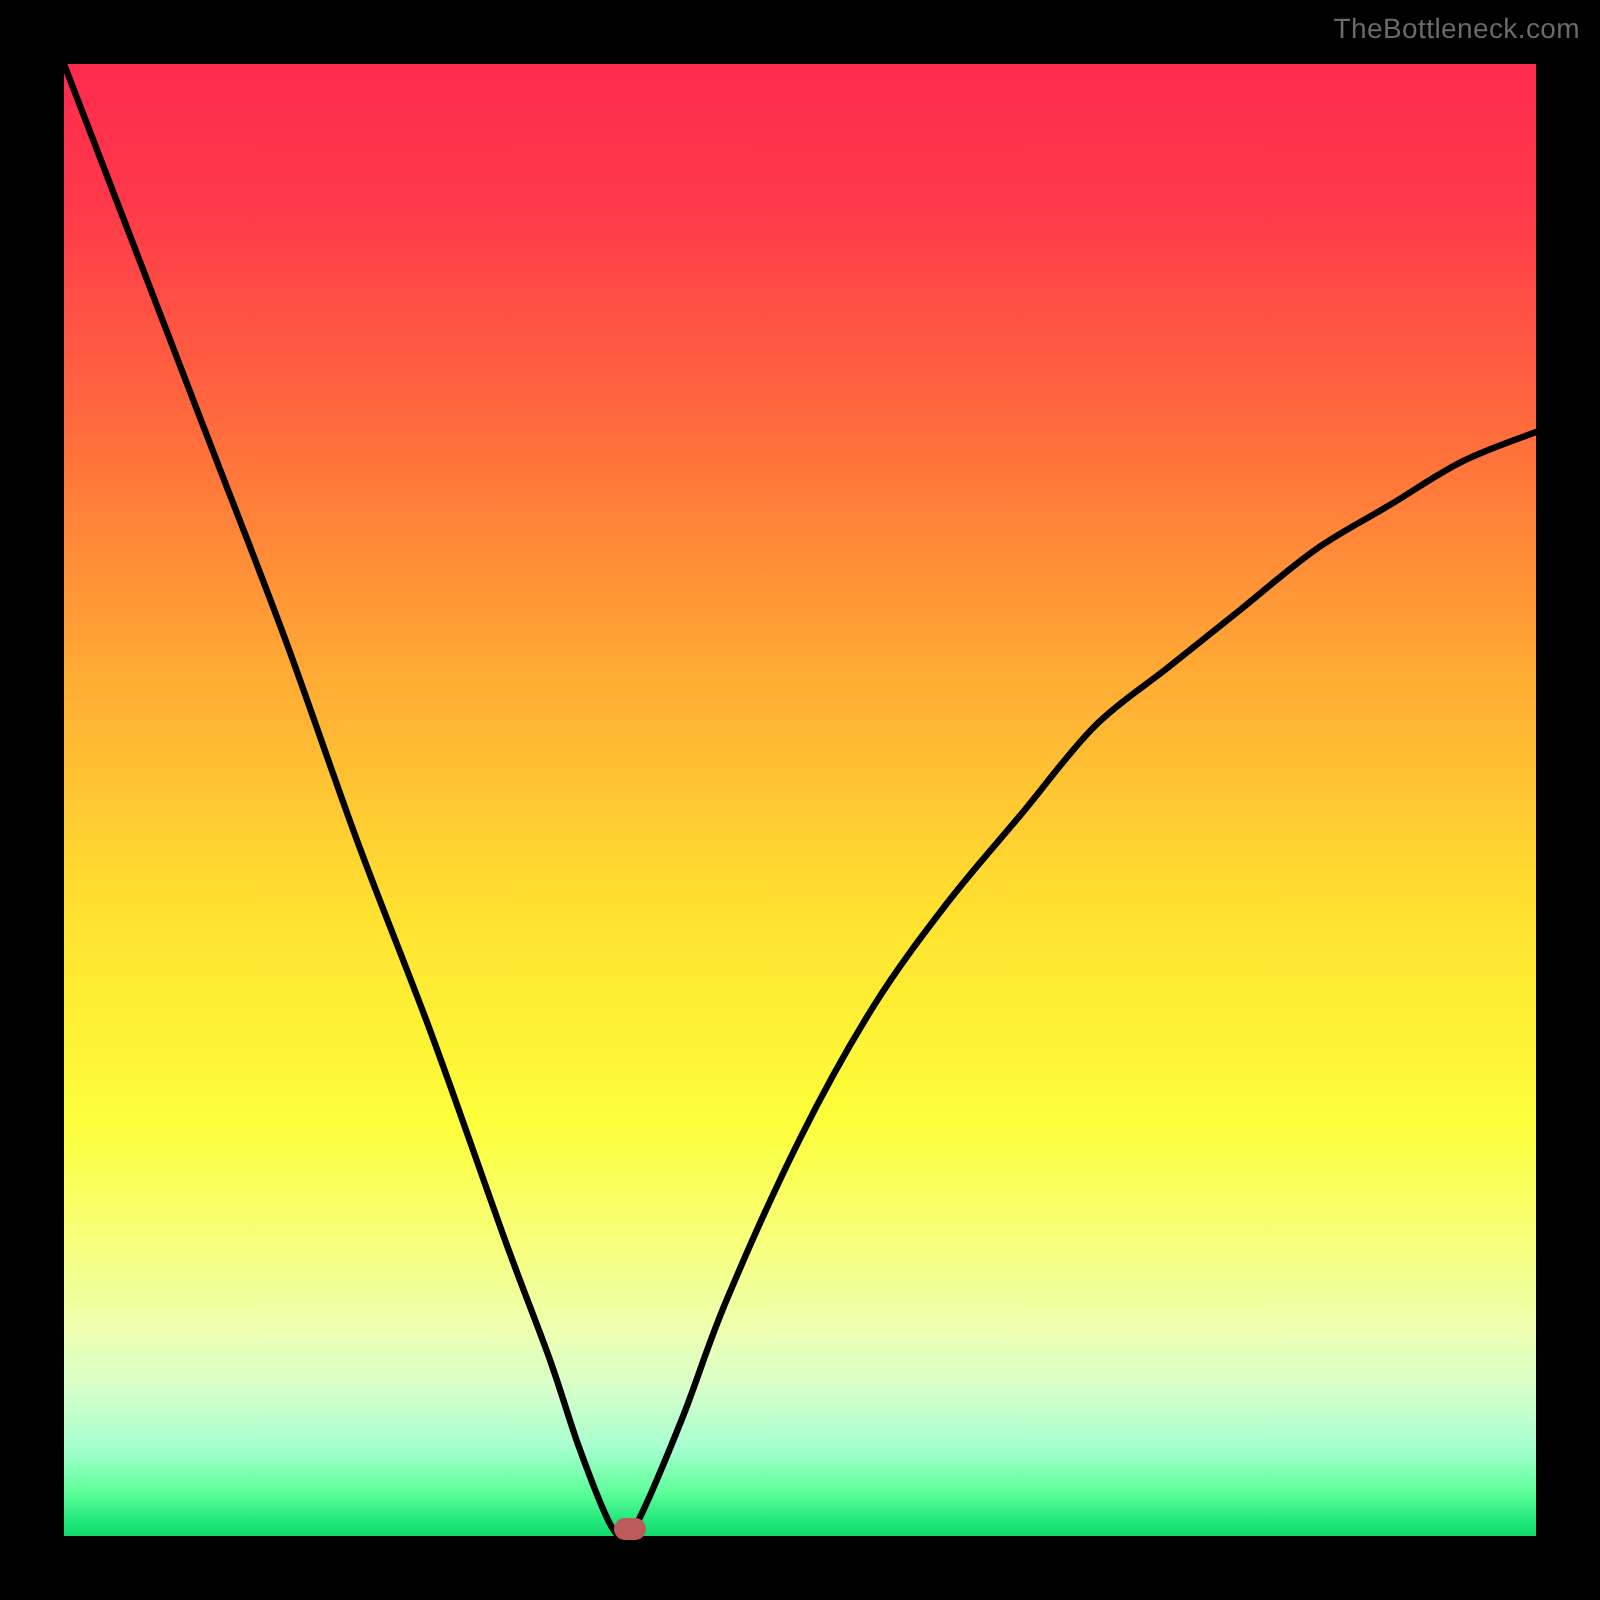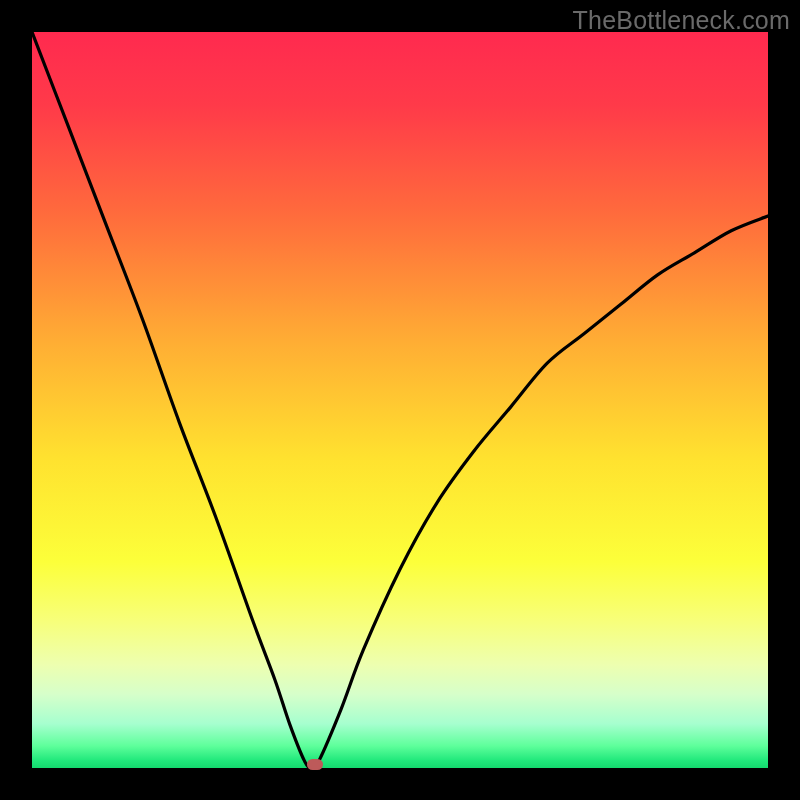--- a/index.html
+++ b/index.html
@@ -40,21 +40,21 @@
       #5eff9b 97%,
       #20e87b 99%,
       #14d96e 100%
     );
   }
   .watermark {
     position: absolute;
     top: 6px;
     right: 10px;
     color: #6a6a6a;
-    font-size: 25px;
+    font-size: 14px;
     letter-spacing: 0.2px;
     user-select: none;
   }
   svg.curve {
     position: absolute;
     left: 0;
     top: 0;
     width: 736px;
     height: 736px;
   }

